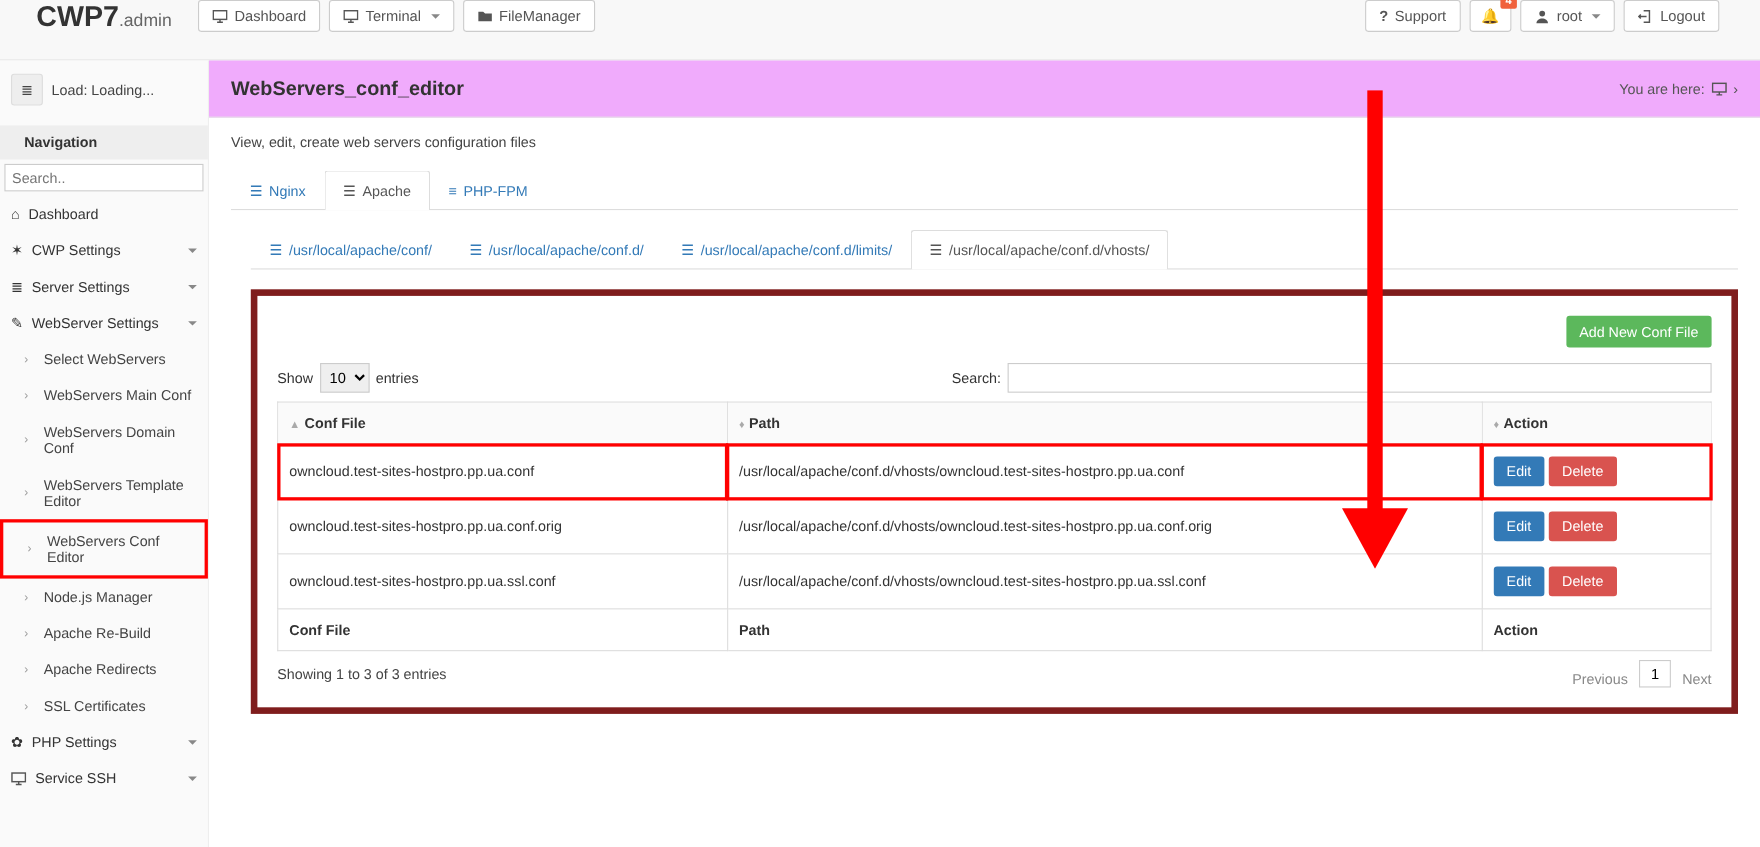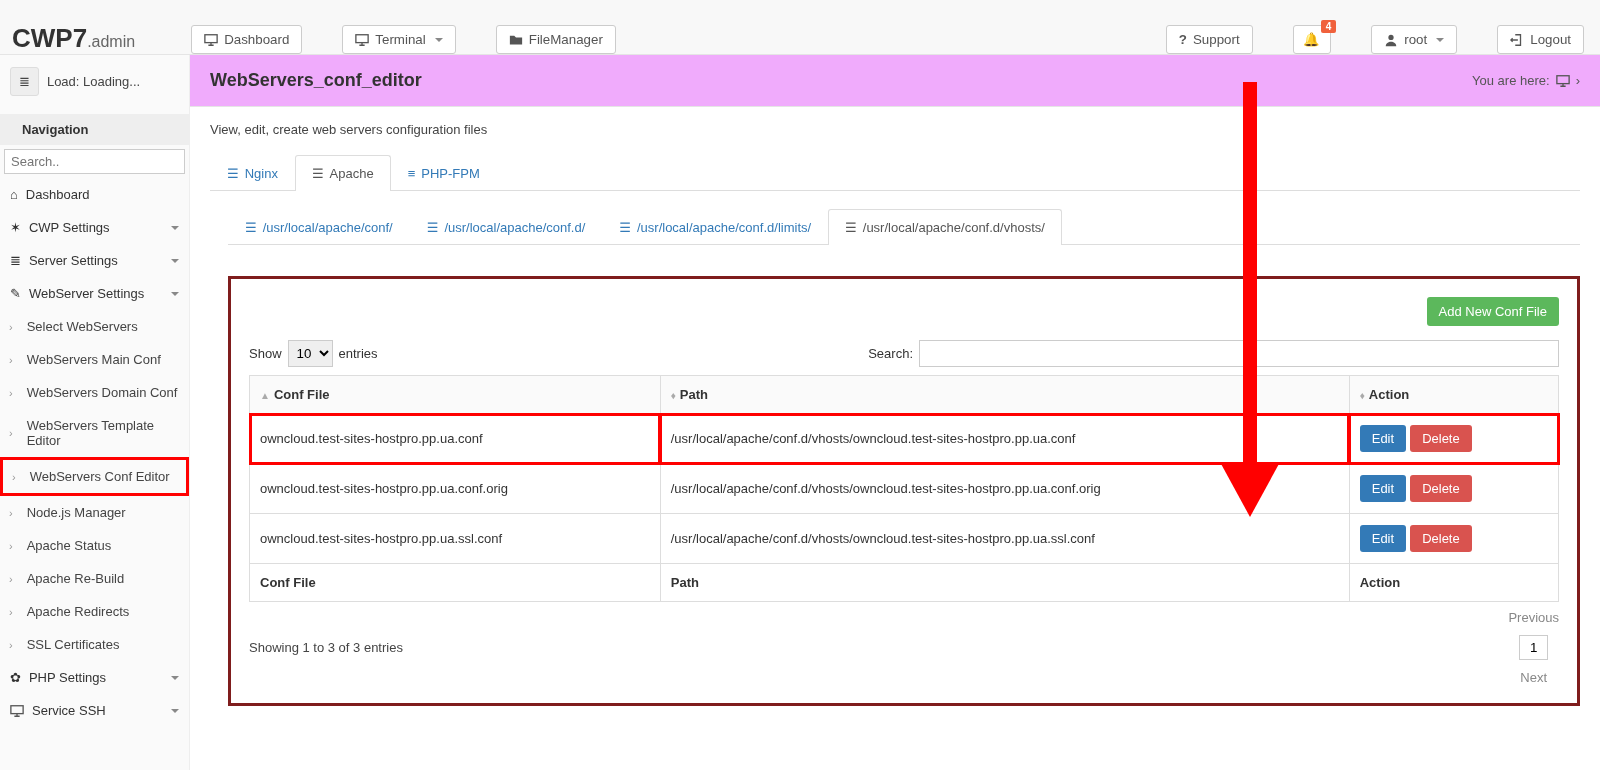--- a/index.html
+++ b/index.html
@@ -1,36 +1,36 @@
 <!DOCTYPE html>
 <html><head>
 <meta charset="utf-8">
 <style>
 * { box-sizing: border-box; margin: 0; padding: 0; }
 body { font-family: -apple-system, "Helvetica Neue", Arial, sans-serif; font-size: 13px; color: #333; background: #fff; }
 
-.topbar { background: #f8f8f8; border-bottom: 1px solid #e5e5e5; height: 55px; display: flex; align-items: flex-end; padding: 0 12px; gap: 32px; }
+.topbar { background: #f8f8f8; border-bottom: 1px solid #e5e5e5; height: 55px; display: flex; align-items: flex-start; padding: 0 33px; }
 .brand { font-size: 26px; font-weight: 700; margin-right: 20px; }
 .brand .sub { font-size: 16px; font-weight: 400; color: #666; }
 .topbtn { background: #fff; border: 1px solid #ccc; border-radius: 3px; padding: 6px 12px; margin: 0 4px; color: #555; cursor: pointer; display: flex; align-items: center; gap: 6px; }
 .topbtn.dd { position: relative; }
 .caret { width: 0; height: 0; border-left: 4px solid transparent; border-right: 4px solid transparent; border-top: 4px solid #888; display: inline-block; margin-left: 3px; }
 .spacer { flex: 1; }
 .badge { position: absolute; top: -6px; right: -6px; background: #f0613c; color: #fff; font-size: 10px; font-weight: 700; padding: 1px 5px; border-radius: 2px; }
 .iconbtn { background: #fff; border: 1px solid #ccc; border-radius: 3px; padding: 6px 10px; margin: 0 4px; position: relative; cursor: pointer; }
 
 .wrap { display: flex; }
 .sidebar { width: 190px; background: #fafafa; border-right: 1px solid #eee; min-height: calc(100vh - 55px); }
 .load { display: flex; align-items: center; gap: 8px; padding: 12px 10px 18px; font-size: 13px; color: #444; }
 .loadicon { background: #eee; border: 1px solid #ddd; border-radius: 3px; padding: 6px 8px; }
 .navhead { background: #eee; padding: 8px 22px; font-weight: 700; font-size: 13px; }
 .search { width: calc(100% - 8px); margin: 4px; padding: 4px 6px; border: 1px solid #ccc; font-size: 13px; }
 .navitem { display: flex; align-items: center; gap: 8px; padding: 9px 10px; color: #333; cursor: pointer; font-size: 13px; }
 .navitem.top { font-weight: 400; }
-.navitem.sub { padding-left: 9px; color: #444; }
+.navitem.sub { padding-left: 22px; color: #444; }
 .navitem.sub::before { content: "›"; font-size: 11px; color: #999; margin-right: 6px; }
 .navchev { margin-left: auto; }
 .highlight { border: 3px solid #ff0000; }
 
 .main { flex: 1; display: flex; flex-direction: column; }
 .titlebar { background: #f0abfc; border-bottom: 1px solid #e5e5e5; padding: 15px 20px; display: flex; align-items: center; }
 .titlebar h2 { font-size: 18px; font-weight: 700; }
 .titlebar .right { margin-left: auto; color: #555; font-size: 13px; display: flex; align-items: center; gap: 6px; }
 
 .content { padding: 15px 20px; position: relative; }
@@ -38,40 +38,40 @@
 .content p.desc { font-size: 13px; color: #444; margin-bottom: 18px; }
 
 .tabs { display: flex; border-bottom: 1px solid #ddd; background: #fff; }
 .tab { padding: 10px 16px; font-size: 13px; color: #337ab7; cursor: pointer; display: flex; align-items: center; gap: 6px; border: 1px solid transparent; border-bottom: none; margin-bottom: -1px; }
 .tab.active { background: #fff; border-color: #ddd; color: #555; border-radius: 3px 3px 0 0; }
 
 .subtabs { display: flex; margin: 18px 0 0 18px; border-bottom: 1px solid #ddd; background: #fff; }
 .subtab { padding: 10px 16px; font-size: 13px; color: #337ab7; cursor: pointer; display: flex; align-items: center; gap: 6px; border: 1px solid transparent; border-bottom: none; margin-bottom: -1px; }
 .subtab.active { background: #fff; border-color: #ddd; color: #555; border-radius: 3px 3px 0 0; }
 
-.panel { border: 3px solid #7f1d1d; padding: 18px; margin: 31px 0 0 18px; }
+.panel { border: 6px solid #7f1d1d; padding: 18px; margin: 18px 0 0 18px; }
 .addbtn { float: right; background: #5cb85c; color: #fff; border: none; border-radius: 3px; padding: 7px 12px; font-size: 13px; cursor: pointer; margin-bottom: 14px; }
 .toolbar { display: flex; align-items: center; gap: 6px; clear: both; margin-bottom: 6px; }
 .toolbar select { border: 1px solid #ccc; padding: 4px; }
 .toolbar .srch { margin-left: auto; display: flex; align-items: center; gap: 6px; }
 .toolbar input { border: 1px solid #ccc; padding: 5px; width: 640px; max-width: 40vw; }
 
 table { width: 100%; border-collapse: collapse; margin-top: 8px; }
 th, td { border: 1px solid #ddd; padding: 11px 10px; text-align: left; font-size: 13px; }
 thead th { background: #fafafa; font-weight: 700; position: relative; }
 tfoot th { background: #fff; font-weight: 700; }
 .sorticon { color: #aaa; font-size: 10px; margin-right: 4px; }
 .btn { border: none; border-radius: 3px; padding: 6px 12px; font-size: 13px; color: #fff; cursor: pointer; margin-right: 4px; }
 .btn.edit { background: #337ab7; }
 .btn.del { background: #d9534f; }
 .tr-highlight td { outline: 3px solid #ff0000; outline-offset: -2px; }
 td.action-cell { white-space: nowrap; }
 
 .tablefoot { display: flex; align-items: center; margin-top: 8px; font-size: 13px; color: #444; }
-.pager { margin-left: auto; display: flex; align-items: center; gap: 10px; flex-direction: column; }
+.pager { margin-left: auto; display: flex; align-items: flex-end; gap: 10px; }
 .pagebtn { background: #fff; border: 1px solid #ccc; padding: 4px 10px; cursor: pointer; }
 .pager span { color: #888; cursor: pointer; }
 
 svg.micon { width: 14px; height: 14px; }
 
 .arrow-overlay { position: absolute; left: 1030px; top: -25px; width: 60px; height: 435px; pointer-events: none; z-index: 100; }
 </style>
 </head>
 <body>
 
@@ -147,21 +147,20 @@
         <span>✎</span>
         <span>WebServer Settings</span>
         <span class="caret navchev"></span>
       </div>
     <div class="navitem sub">Select WebServers</div>
     <div class="navitem sub">WebServers Main Conf</div>
     <div class="navitem sub">WebServers Domain Conf</div>
     <div class="navitem sub">WebServers Template Editor</div>
     <div class="navitem sub highlight">WebServers Conf Editor</div>
     <div class="navitem sub">Node.js Manager</div>
-    <div class="navitem sub">Apache Status</div>
     <div class="navitem sub">Apache Re-Build</div>
     <div class="navitem sub">Apache Redirects</div>
     <div class="navitem sub">SSL Certificates</div>
     <div class="navitem top">
         <span>✿</span>
         <span>PHP Settings</span>
         <span class="caret navchev"></span>
       </div>
     <div class="navitem top">
         <svg class="micon" viewBox="0 0 16 16" fill="none" stroke="#555" stroke-width="1.5">

